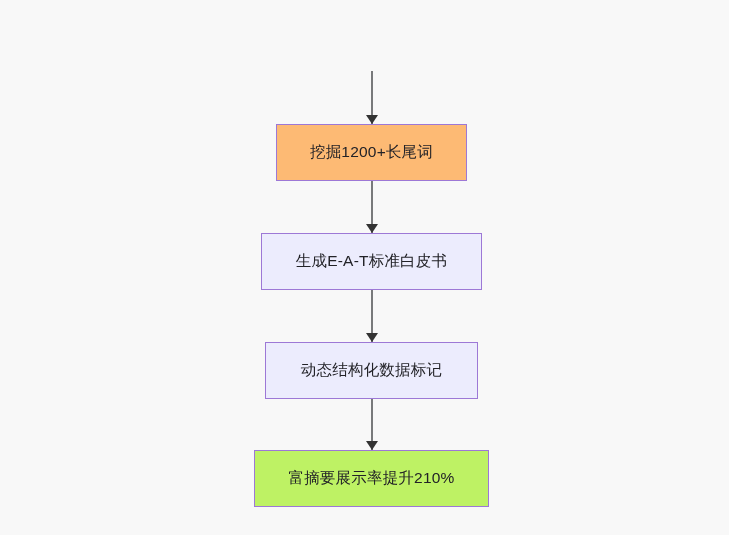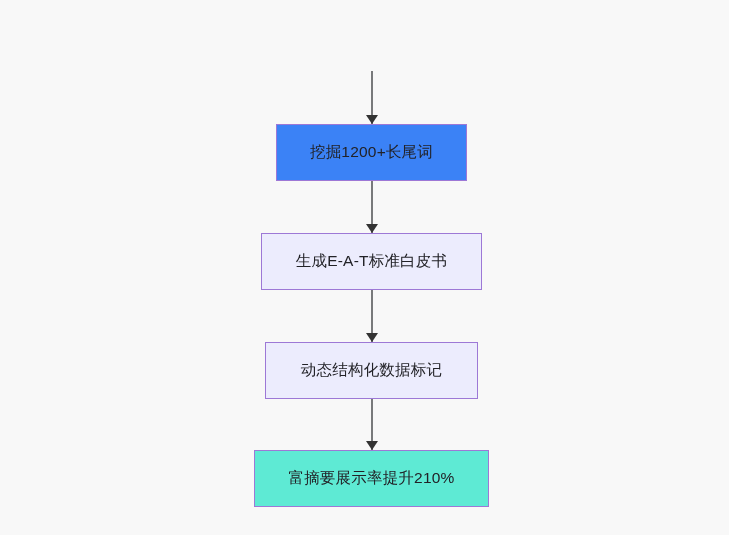--- a/index.html
+++ b/index.html
@@ -71,26 +71,26 @@
   </div>
   <div class="edge" style="left: 371px; top: 290px; width: 2.2px; height: 52px;">
     <div class="edge-line" style="height: 52px; background: rgb(120, 121, 123);"></div>
     <div class="edge-arrow" style="top: 43px; border-top-color: rgb(51, 51, 51);"></div>
   </div>
   <div class="edge" style="left: 371px; top: 399px; width: 2.2px; height: 51px;">
     <div class="edge-line" style="height: 51px; background: rgb(120, 121, 123);"></div>
     <div class="edge-arrow" style="top: 42px; border-top-color: rgb(51, 51, 51);"></div>
   </div>
 
-  <div class="node" style="left: 276px; top: 124px; width: 191px; height: 57px; background: #3b82f6; border-color: rgb(157, 120, 214);">
+  <div class="node" style="left: 276px; top: 124px; width: 191px; height: 57px; background: #fdba74; border-color: rgb(157, 120, 214);">
     <span class="node-label" style="color: rgb(34, 34, 39);">挖掘1200+长尾词</span>
   </div>
   <div class="node" style="left: 261px; top: 233px; width: 221px; height: 57px; background: rgb(236, 236, 253); border-color: rgb(157, 120, 214);">
     <span class="node-label" style="color: rgb(34, 34, 39);">生成E-A-T标准白皮书</span>
   </div>
   <div class="node" style="left: 265px; top: 342px; width: 213px; height: 57px; background: rgb(236, 236, 253); border-color: rgb(157, 120, 214);">
     <span class="node-label" style="color: rgb(34, 34, 39);">动态结构化数据标记</span>
   </div>
-  <div class="node" style="left: 254px; top: 450px; width: 235px; height: 57px; background: #5eead4; border-color: rgb(157, 120, 214);">
+  <div class="node" style="left: 254px; top: 450px; width: 235px; height: 57px; background: #bef264; border-color: rgb(157, 120, 214);">
     <span class="node-label" style="color: rgb(34, 34, 39);">富摘要展示率提升210%</span>
   </div>
 
 </div>
 
 </body></html>

